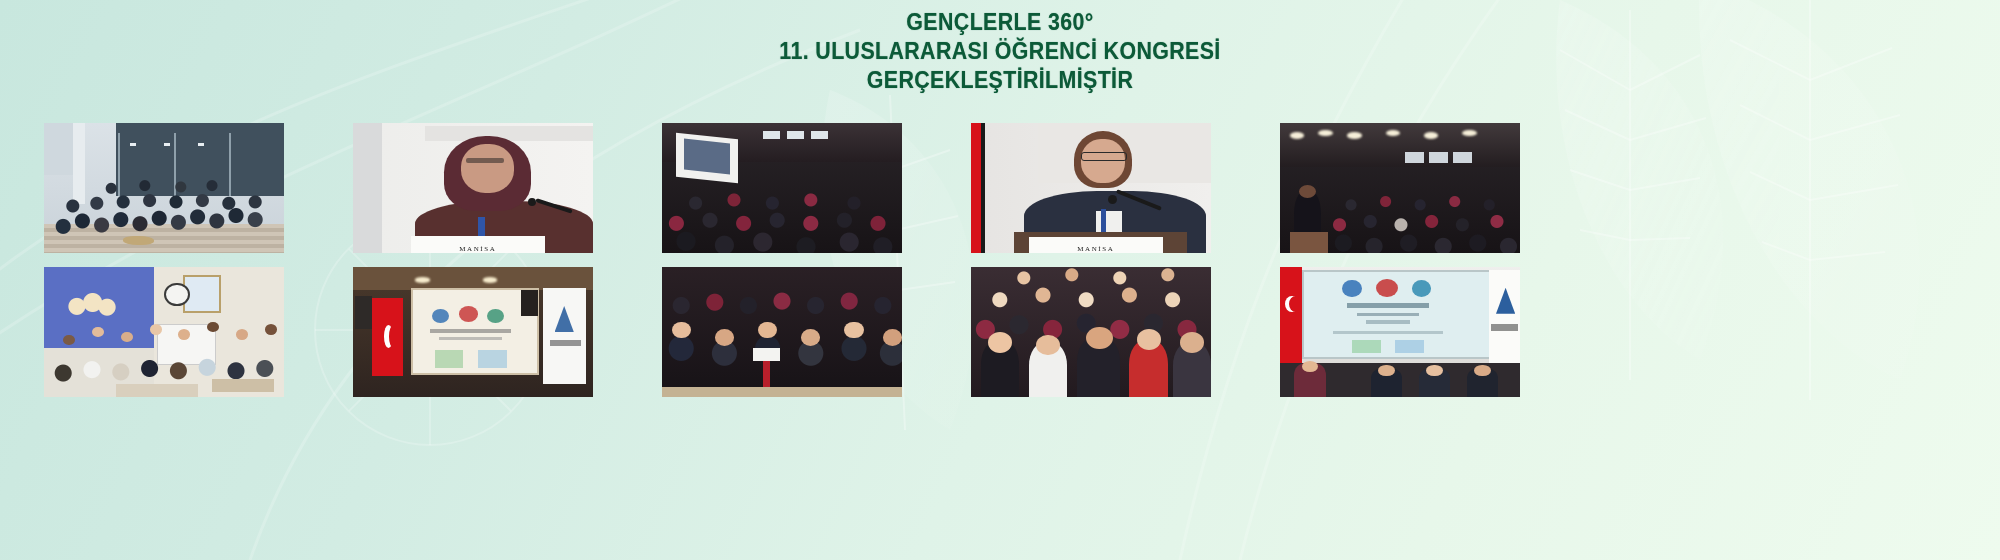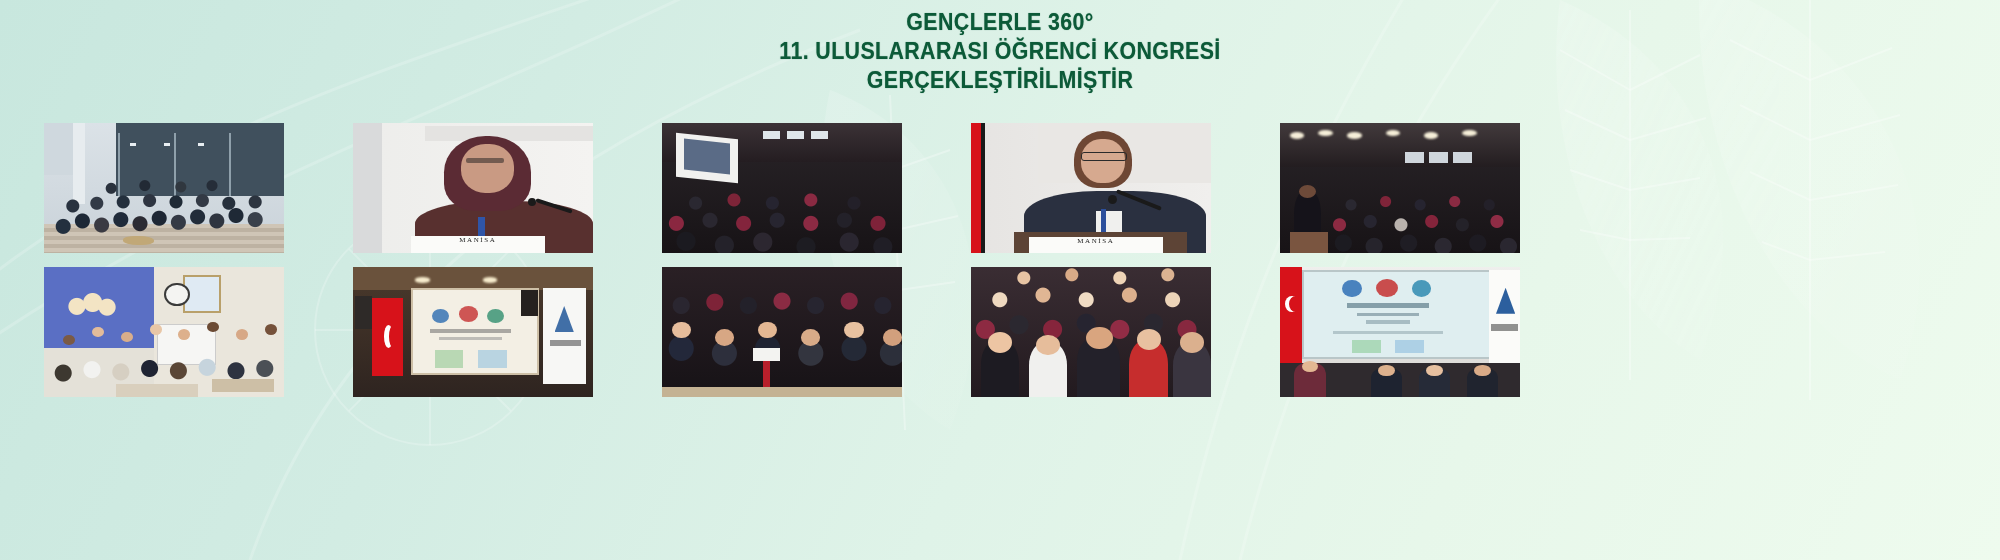--- a/index.html
+++ b/index.html
@@ -27,21 +27,21 @@
     background:#cfd6da;
     box-shadow:0 0 0 0 rgba(0,0,0,0);
   }
   .ph{position:absolute;inset:0;}
   .dark-hall{position:absolute;inset:0;background:linear-gradient(#2a2529,#171316);}
   .ceiling{position:absolute;left:0;right:0;top:0;height:30%;background:linear-gradient(#3b3236,#241d21);}
   .flagtr{position:absolute;background:#d7121a;}
   .flagtr:before{content:"";position:absolute;left:38%;top:34%;width:30%;height:30%;border-radius:50%;
     box-shadow:inset 5px 0 0 #fff;}
   .podium{position:absolute;background:#5d4436;}
-  .plate{position:absolute;background:#fbfbf9;display:flex;align-items:flex-start;justify-content:center;}
+  .plate{position:absolute;background:#fbfbf9;display:flex;align-items:flex-end;justify-content:center;}
   .plate span{font-family:"Liberation Serif",serif;color:#1c1c1c;letter-spacing:1.6px;}
   .mic{position:absolute;background:#1a1a1a;border-radius:2px;}
   
   #t1 .bld{position:absolute;inset:0;background:
       linear-gradient(#dbe2e7,#c9d2d9);}
   #t1 .glass{position:absolute;background:#40505d;}
   #t1 .steps{position:absolute;left:0;right:0;bottom:0;height:22%;
      background:repeating-linear-gradient(#cfc5b6 0 4px,#bdb2a2 4px 8px);}
   #t4 .curtain{position:absolute;inset:0;background:linear-gradient(90deg,#e6e4e2,#f0efed);}
 </style>

